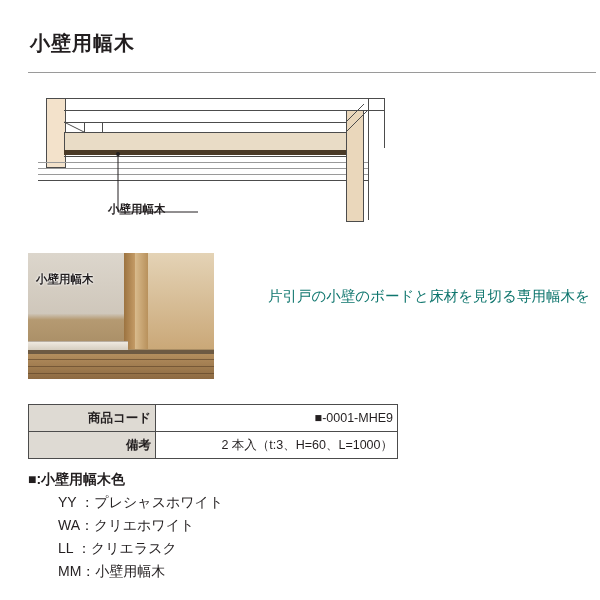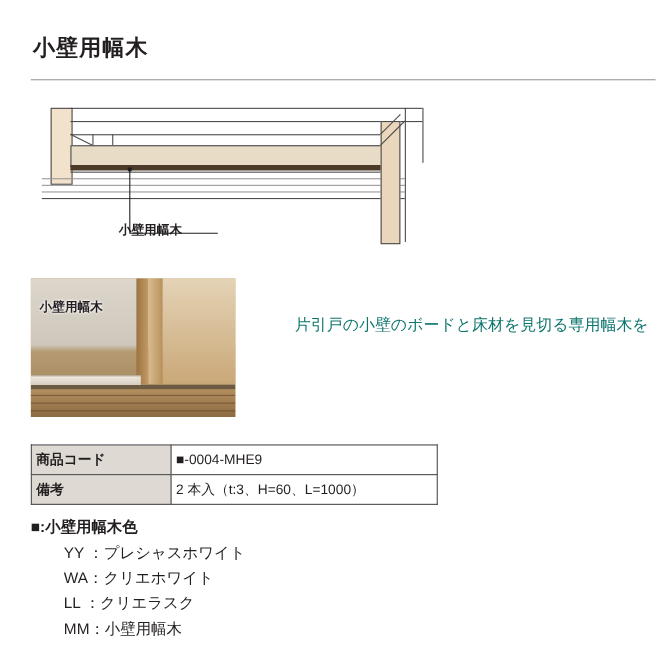--- a/index.html
+++ b/index.html
@@ -168,21 +168,21 @@
     left: 16px;
     top: 404px;
     width: 370px;
     border-collapse: collapse;
     font-size: 12.5px;
   }
   .spec-table td {
     border: 1px solid #4c4c4c;
     height: 22px;
     padding: 2px 4px;
-    text-align: left;
+    text-align: right;
     vertical-align: middle;
   }
   .spec-table td.head {
     width: 118px;
     background: #dedad3;
     font-weight: bold;
   }
 
   
   .legend {
@@ -260,21 +260,21 @@
   <div class="photo-label">小壁用幅木</div>
 
   <div class="desc">
     <div>片引戸の小壁のボードと床材を見切る専用幅木を</div>
   </div>
 
   <table class="spec-table">
     <tbody>
         <tr>
       <td class="head">商品コード</td>
-      <td>■-0004-MHE9</td>
+      <td>■-0001-MHE9</td>
     </tr>
     <tr>
       <td class="head">備考</td>
       <td>2 本入（t:3、H=60、L=1000）</td>
     </tr>
   </tbody>
     </table>
 
   <div class="legend">
     <div class="lg-title">■:小壁用幅木色</div>

